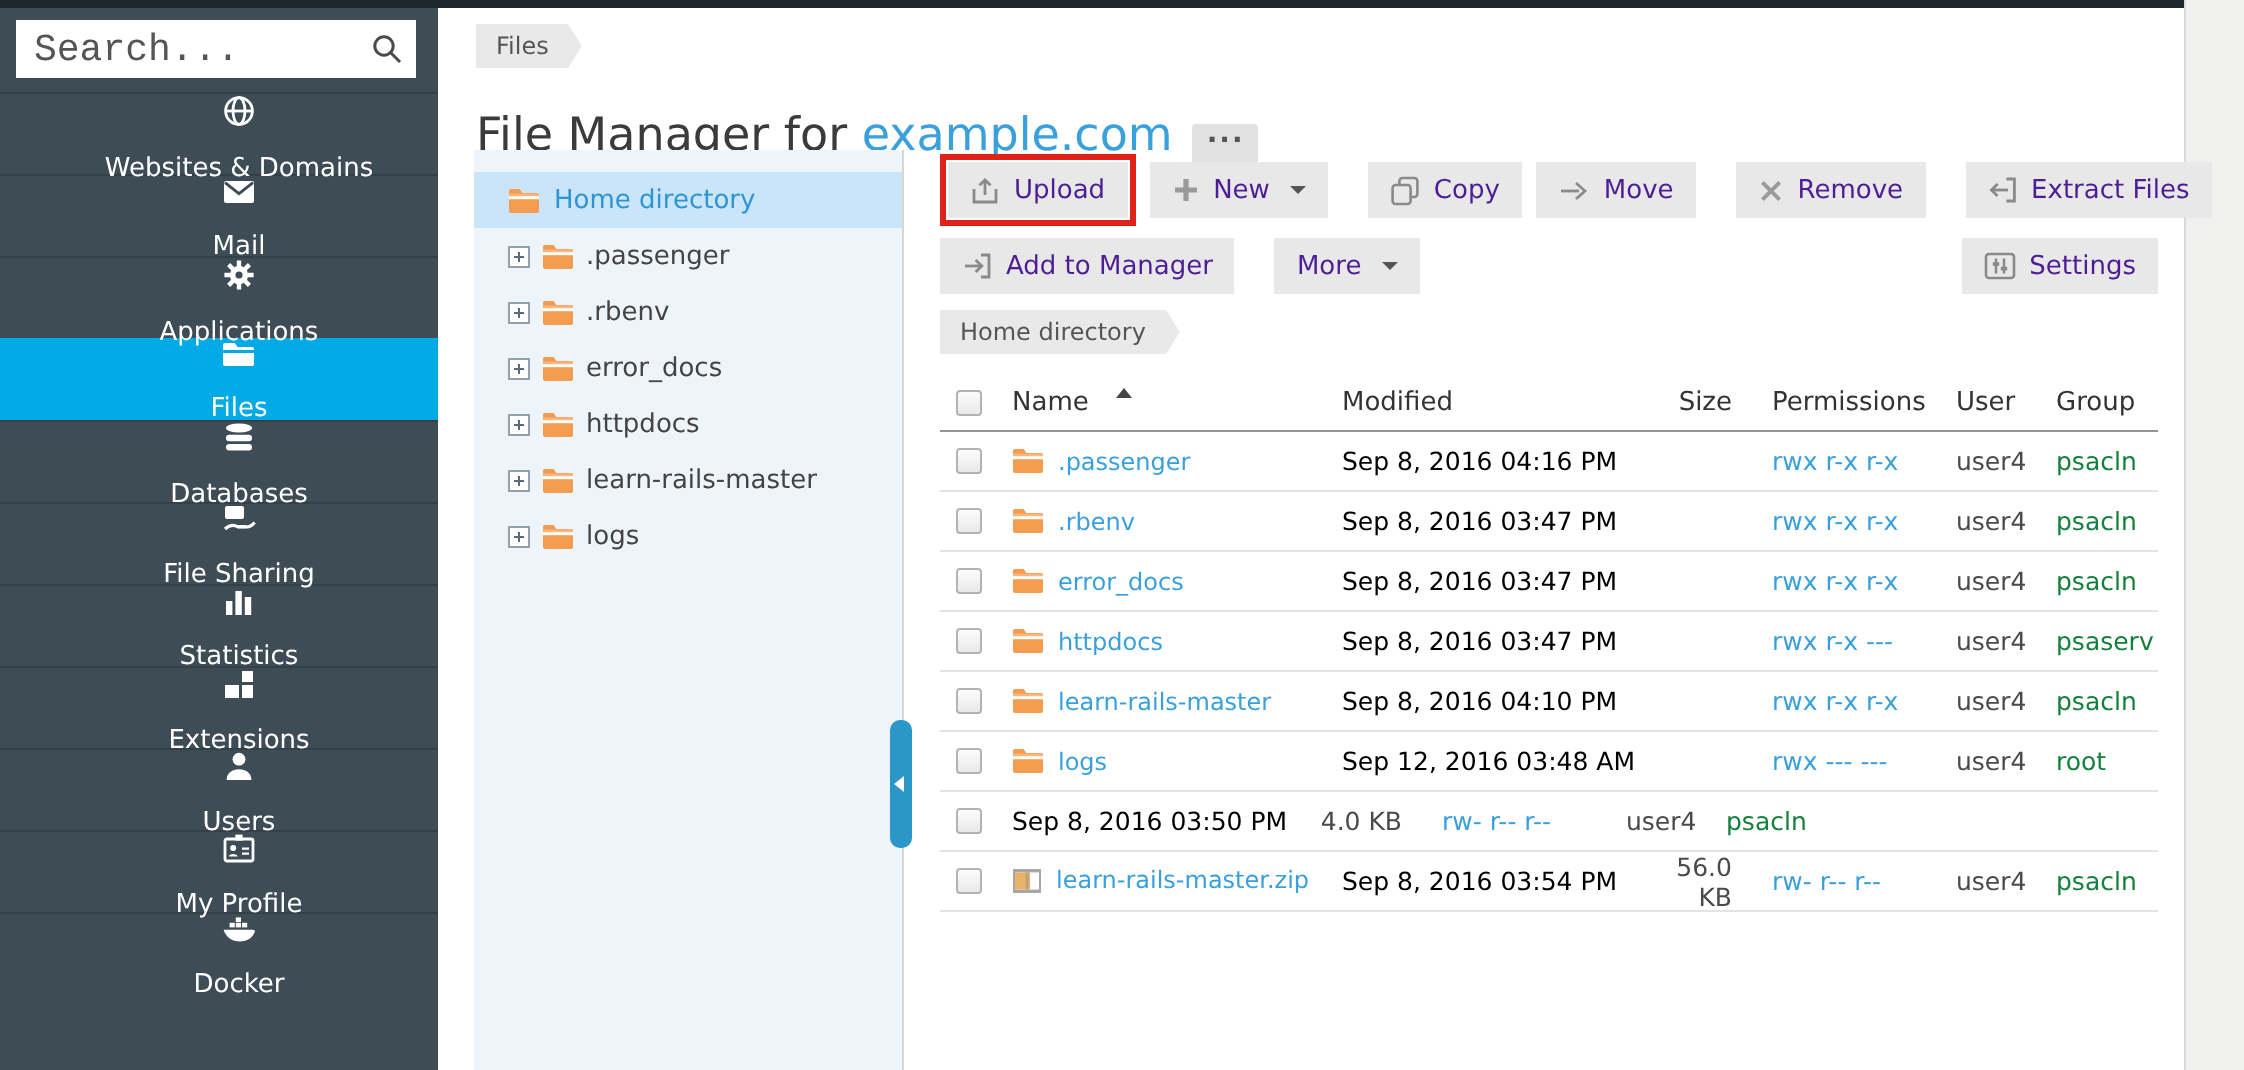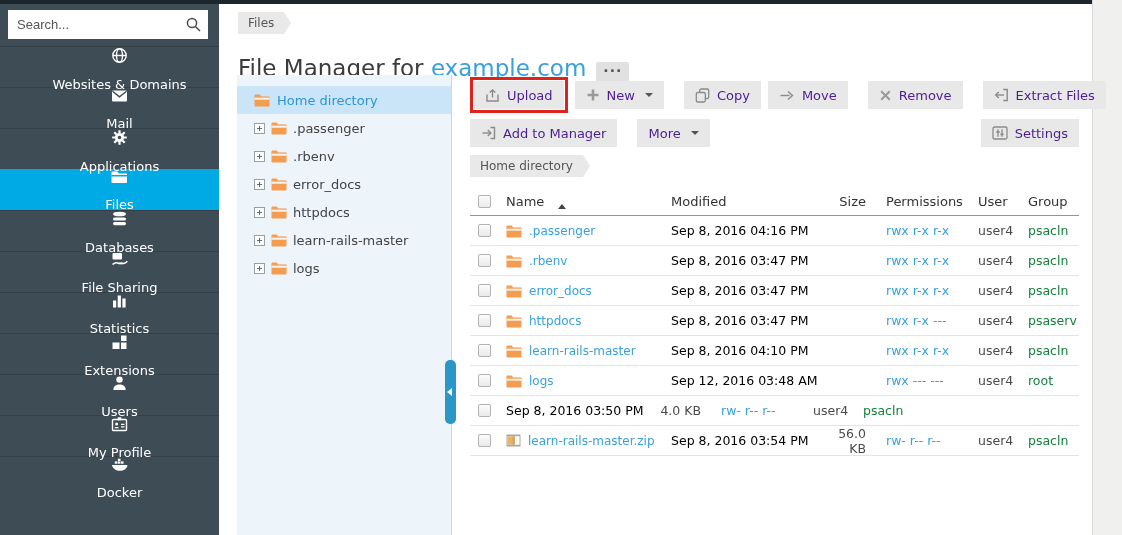--- a/index.html
+++ b/index.html
@@ -4,21 +4,21 @@
 <style>
   * { margin:0; padding:0; box-sizing:border-box; }
   html,body { width:1122px; height:535px; }
   body { background:#f0f0ee; font-family:"DejaVu Sans","Liberation Sans",sans-serif; position:relative; overflow:hidden; }
   .app { position:absolute; left:0; top:0; width:1093px; height:535px; background:#fff; border-right:1px solid #d9d9d9; }
   .topbar { position:absolute; left:0; top:0; width:100%; height:4px; background:#1d262d; }
 
   
   .sidebar { position:absolute; left:0; top:4px; width:219px; height:531px; background:#3e4c56; overflow:hidden; }
   .search-wrap { position:relative; margin:6px 11px 7px 8px; height:29px; }
-  .search-input { width:100%; height:100%; border:none; padding:0 30px 0 9px; font-family:Liberation Sans, sans-serif; font-size:13px; color:#444; outline:none; background:#fff; }
+  .search-input { width:100%; height:100%; border:none; padding:0 30px 0 9px; font-family:Liberation Mono, monospace; font-size:19px; color:#444; outline:none; background:#fff; }
   .search-input::placeholder { color:#555; opacity:1; }
   .search-icon { position:absolute; right:6px; top:6px; }
   .nav-item { height:41px; display:flex; align-items:center; padding-left:20px; gap:13px; color:#fff; font-size:13px; border-top:1px solid #343f48; cursor:pointer; white-space:nowrap;flex-direction:column; }
   .nav-item.active { background:#00aae4; border-top-color:#00aae4; }
   .nicon { width:18px; display:flex; justify-content:center; flex:none; }
 
   
   .main { position:absolute; left:219px; top:4px; width:874px; height:531px; }
   .crumb-tab { position:absolute; height:22px; line-height:22px; background:#e9e9e9; color:#555; font-size:12px; padding:0 10px; white-space:nowrap; cursor:pointer; }
   .crumb-tab::after { content:""; position:absolute; left:100%; top:0; border-top:11px solid transparent; border-bottom:11px solid transparent; border-left:7px solid #e9e9e9; }
@@ -48,21 +48,21 @@
   .g-s { margin-left:7px; } .g-l { margin-left:20px; }
   .settings-btn { position:absolute; right:0; top:0; }
   .crumb2row { margin-top:8px; position:relative; height:22px; }
   #home-tab { left:0; top:0; }
 
   
   .ftable { margin-top:10px; }
   .thead { display:flex; align-items:center; height:29px; border-bottom:1px solid #949494; font-size:13px; color:#333; }
   .trow  { display:flex; align-items:center; height:30px; border-bottom:1px solid #e4e4e4; font-size:12.5px; }
   .c-check { width:36px; padding-left:8px; display:flex; flex:none; }
-  .c-name  { width:165px; display:flex; align-items:flex-end; gap:7px; flex:none; font-size:12px; }
+  .c-name  { width:165px; display:flex; align-items:flex-start; gap:7px; flex:none; font-size:12px; }
   .thead .c-name { font-size:13px; cursor:pointer; }
   .c-mod   { width:150px; color:#000000; flex:none; }
   .c-size  { width:57px; text-align:right; padding-right:12px; color:#4a4a4a; flex:none; }
   .c-perm  { width:92px; padding-left:8px; flex:none; }
   .c-user  { width:50px; padding-left:8px; color:#4a4a4a; flex:none; }
   .c-group { width:56px; padding-left:8px; color:#15803d; flex:none; }
   .thead .c-mod, .thead .c-size, .thead .c-perm, .thead .c-user, .thead .c-group { color:#333; cursor:pointer; }
   .checkbox { width:13px; height:13px; border:1px solid #b3b3b3; border-radius:2px; background:linear-gradient(#fcfcfc,#e9e9e9); cursor:pointer; flex:none; }
   .sort-asc { width:0; height:0; border-left:4px solid transparent; border-right:4px solid transparent; border-bottom:5px solid #444; display:inline-block; margin-left:7px; }
   .link { color:#39a0dc; text-decoration:none; cursor:pointer; white-space:nowrap; }

